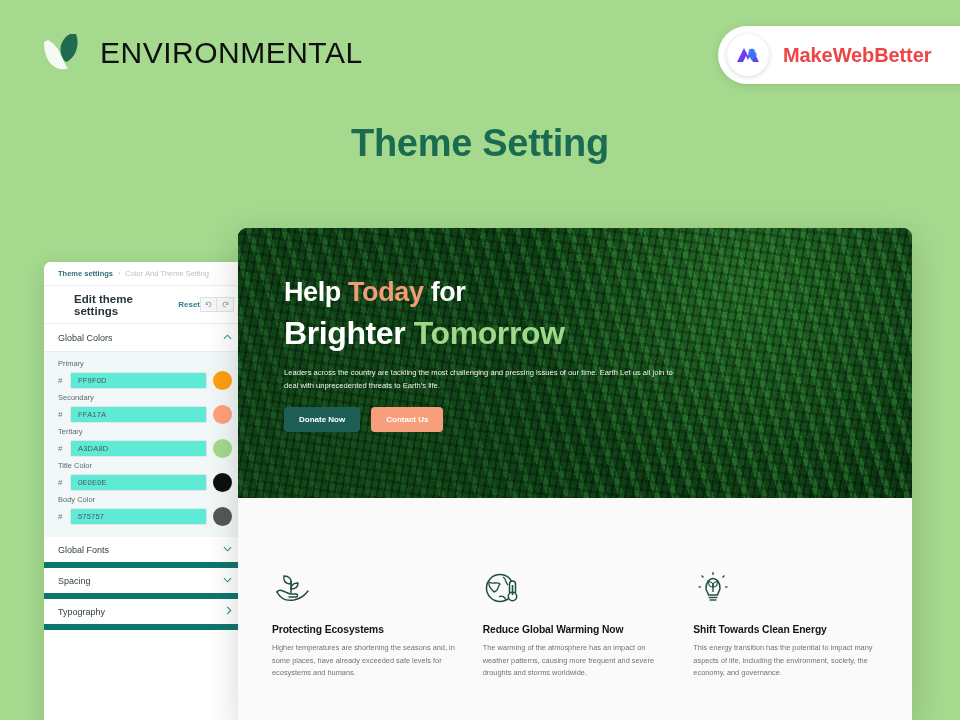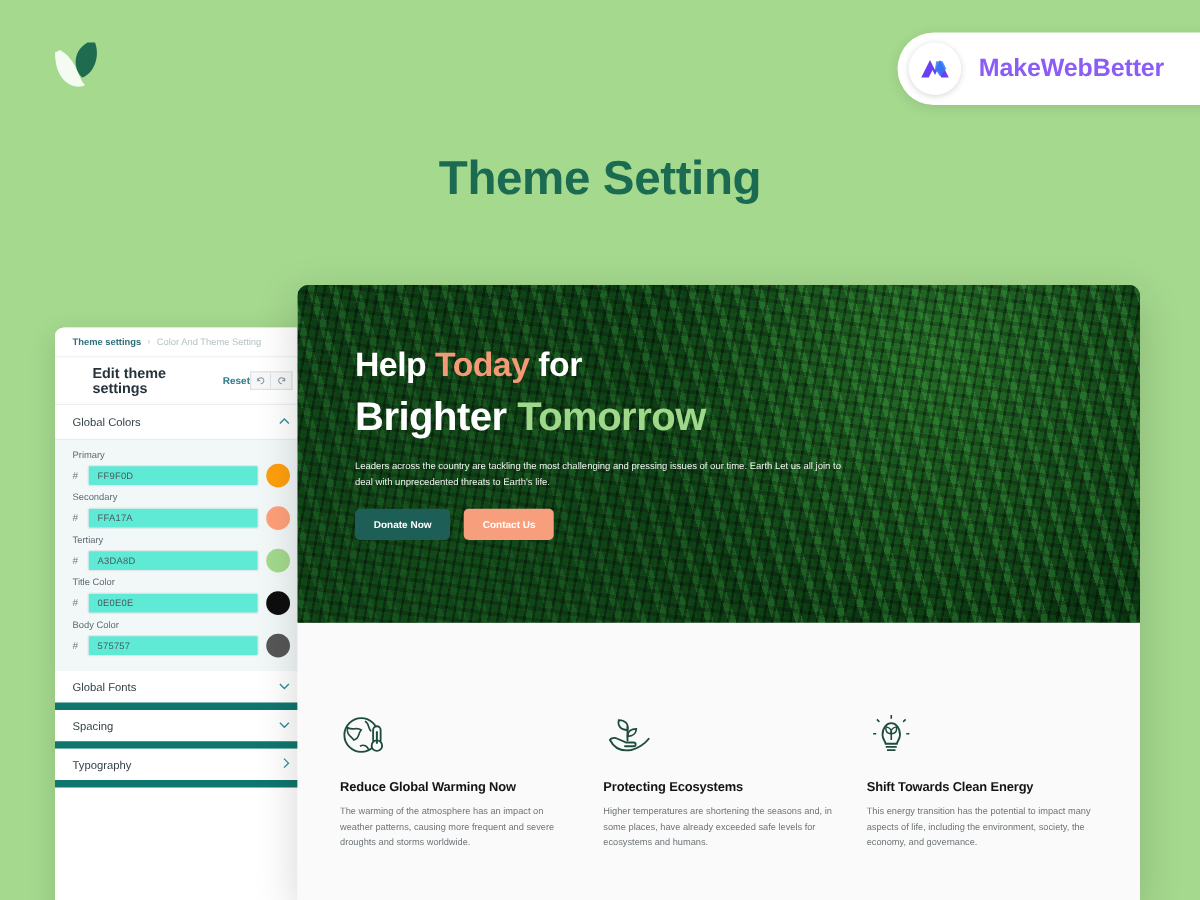--- a/index.html
+++ b/index.html
@@ -38,21 +38,21 @@
     box-shadow: 0 2px 10px rgba(0,0,0,.10);
   }
   .mwb-badge {
     width: 42px; height: 42px; border-radius: 50%;
     background: #ffffff;
     box-shadow: 0 1px 5px rgba(0,0,0,.16);
     display: flex; align-items: center; justify-content: center;
     flex: 0 0 auto;
   }
   .mwb-name {
-    font-size: 20px; font-weight: bold; color: #8b5cf6;
+    font-size: 20px; font-weight: bold; color: #ef4444;
     letter-spacing: -0.1px; white-space: nowrap;
   }
 
   
   .page-title {
     position: absolute; left: 0; right: 0; top: 122px;
     text-align: center;
     font-size: 38px; font-weight: bold;
     color: #1b6b52; letter-spacing: -0.3px;
   }
@@ -200,20 +200,21 @@
 
 <div id="stage">
 
   <div class="brand-logo">
     <span>
       <svg class="leaf-mark" viewBox="0 0 56 50">
         <path d="M6 14 C6 40, 24 44, 30 40 C24 34, 24 20, 10 12 Z" fill="#f4fbf2"></path>
         <path d="M32 6 C18 14, 22 30, 28 34 C38 30, 42 16, 38 6 Z" fill="#1f6b4f"></path>
       </svg>
     </span>
+    <span class="brand-word">ENVIRONMENTAL</span>
   </div>
 
   <div class="mwb-pill">
     <span class="mwb-badge">
       <svg width="24" height="20" viewBox="0 0 24 20">
         <path d="M1 17 L8 3 L12 11 L16 3 L23 17 L17 17 L14 11 L12 15 L10 11 L7 17 Z" fill="#6b3ff0"></path>
         <path d="M13 4 L18 4 L21 10 L16 16 L12 10 Z" fill="#2f7df6" opacity=".85"></path>
       </svg>
     </span>
     <span class="mwb-name">MakeWebBetter</span>
@@ -355,45 +356,45 @@
       </div>
     </div>
 
     <div class="projects">
 
       <div class="cards">
 
         <div class="card">
           <div class="card-icon">
             <svg width="40" height="40" viewBox="0 0 40 40">
+              <path d="M5 24 C5 24, 7 21, 11 23 L18 26 L24 26 C26 26, 26 29, 24 29 L17 29" fill="none" stroke="#1f4d3d" stroke-width="1.5" stroke-linecap="round"></path>
+              <path d="M5 24 C9 32, 16 33, 22 32 C27 31, 33 27, 36 23" fill="none" stroke="#1f4d3d" stroke-width="1.5" stroke-linecap="round"></path>
+              <path d="M19 25 L19 13" fill="none" stroke="#1f4d3d" stroke-width="1.5"></path>
+              <path d="M19 16 C13 16, 11 12, 12 8 C17 8, 20 11, 19 16 Z" fill="none" stroke="#1f4d3d" stroke-width="1.4"></path>
+              <path d="M19 21 C24 21, 26 18, 26 15 C22 15, 19 17, 19 21 Z" fill="none" stroke="#1f4d3d" stroke-width="1.4"></path>
+            </svg>
+          </div>
+          <div class="card-title">Protecting Ecosystems</div>
+          <div class="card-text">Higher temperatures are shortening the seasons and, in some places, have already exceeded safe levels for ecosystems and humans.</div>
+        </div>
+
+        <div class="card">
+          <div class="card-icon">
+            <svg width="40" height="40" viewBox="0 0 40 40">
               <circle cx="17" cy="20" r="13.5" fill="none" stroke="#1f4d3d" stroke-width="1.5"></circle>
               <path d="M6 14 C11 17, 13 13, 17 16 C14 19, 16 23, 11 24 C9 21, 5 20, 6 14 Z" fill="none" stroke="#1f4d3d" stroke-width="1.3"></path>
               <path d="M20 9 C24 11, 22 15, 25 17" fill="none" stroke="#1f4d3d" stroke-width="1.3"></path>
               <path d="M16 29 C19 27, 22 29, 23 32" fill="none" stroke="#1f4d3d" stroke-width="1.3"></path>
               <rect x="26.5" y="13" width="6" height="14" rx="3" fill="#fff" stroke="#1f4d3d" stroke-width="1.5"></rect>
               <circle cx="29.5" cy="28.5" r="4.2" fill="#fff" stroke="#1f4d3d" stroke-width="1.5"></circle>
               <line x1="29.5" y1="17" x2="29.5" y2="27" stroke="#1f4d3d" stroke-width="1.6"></line>
             </svg>
           </div>
           <div class="card-title">Reduce Global Warming Now</div>
           <div class="card-text">The warming of the atmosphere has an impact on weather patterns, causing more frequent and severe droughts and storms worldwide.</div>
-        </div>
-
-        <div class="card">
-          <div class="card-icon">
-            <svg width="40" height="40" viewBox="0 0 40 40">
-              <path d="M5 24 C5 24, 7 21, 11 23 L18 26 L24 26 C26 26, 26 29, 24 29 L17 29" fill="none" stroke="#1f4d3d" stroke-width="1.5" stroke-linecap="round"></path>
-              <path d="M5 24 C9 32, 16 33, 22 32 C27 31, 33 27, 36 23" fill="none" stroke="#1f4d3d" stroke-width="1.5" stroke-linecap="round"></path>
-              <path d="M19 25 L19 13" fill="none" stroke="#1f4d3d" stroke-width="1.5"></path>
-              <path d="M19 16 C13 16, 11 12, 12 8 C17 8, 20 11, 19 16 Z" fill="none" stroke="#1f4d3d" stroke-width="1.4"></path>
-              <path d="M19 21 C24 21, 26 18, 26 15 C22 15, 19 17, 19 21 Z" fill="none" stroke="#1f4d3d" stroke-width="1.4"></path>
-            </svg>
-          </div>
-          <div class="card-title">Protecting Ecosystems</div>
-          <div class="card-text">Higher temperatures are shortening the seasons and, in some places, have already exceeded safe levels for ecosystems and humans.</div>
         </div>
 
         <div class="card">
           <div class="card-icon">
             <svg width="40" height="40" viewBox="0 0 40 40">
               <path d="M13 20 C13 14, 16.5 10.5, 20 10.5 C23.5 10.5, 27 14, 27 20 C27 23, 25 24.5, 24.5 27 L15.5 27 C15 24.5, 13 23, 13 20 Z" fill="none" stroke="#1f4d3d" stroke-width="1.5"></path>
               <line x1="15.6" y1="29.5" x2="24.4" y2="29.5" stroke="#1f4d3d" stroke-width="1.4"></line>
               <line x1="16.6" y1="32" x2="23.4" y2="32" stroke="#1f4d3d" stroke-width="1.4"></line>
               <path d="M20 24 L20 17" fill="none" stroke="#1f4d3d" stroke-width="1.3"></path>
               <path d="M20 19 C16 19, 15 16, 16 13.5 C19 14, 20.5 16, 20 19 Z" fill="none" stroke="#1f4d3d" stroke-width="1.2"></path>

